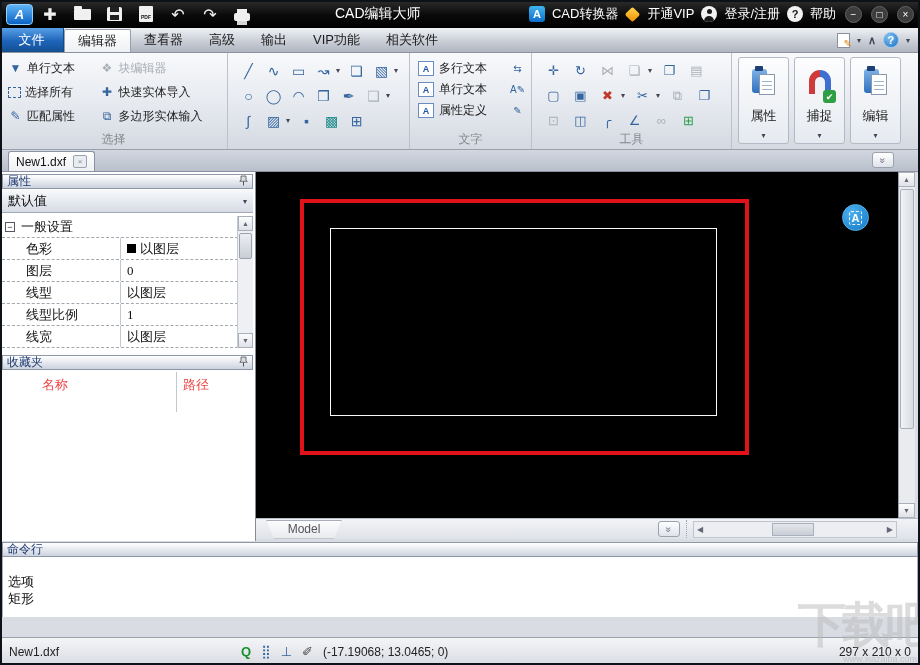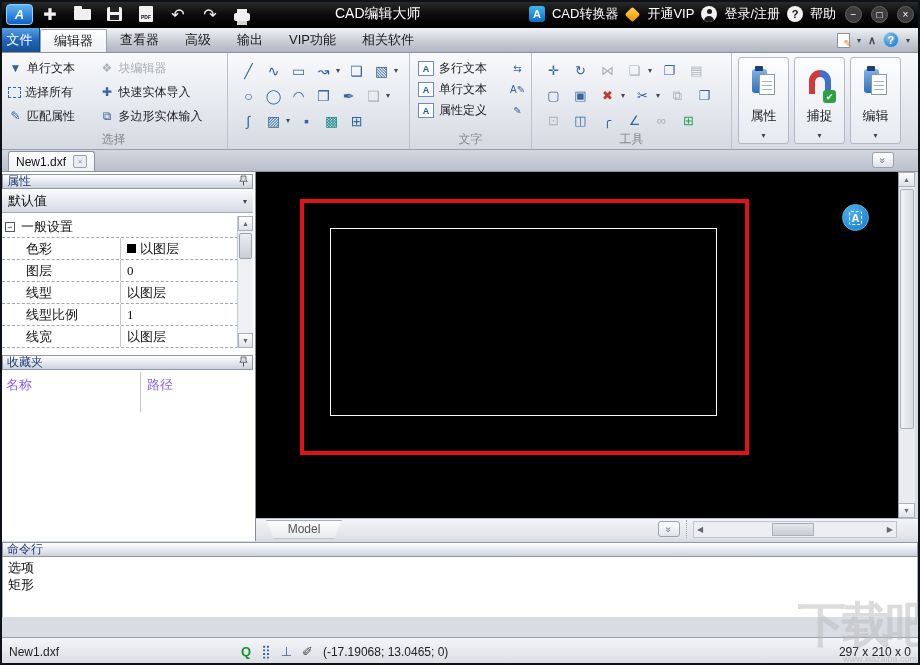--- a/index.html
+++ b/index.html
@@ -33,21 +33,21 @@
   .person-ic::before { content:""; position:absolute; top:3px; left:5.5px; width:5px; height:5px; border-radius:50%; background:#1a1a1a; }
   .person-ic::after { content:""; position:absolute; top:9.5px; left:3px; width:10px; height:6px; border-radius:5px 5px 0 0; background:#1a1a1a; }
   .help-ic { width:16px; height:16px; border-radius:50%; background:#f2f2f2; color:#111; font-weight:bold; font-size:11px;
     display:flex; align-items:center; justify-content:center; }
   .win-btn { width:17px; height:17px; border-radius:50%; background:#3d3d3d; border:1px solid #636363;
     color:#fff; font-size:10px; display:flex; align-items:center; justify-content:center; margin-left:2px; }
 
   
   .menubar { position:absolute; left:0; top:28px; width:100%; height:25px;
     background:linear-gradient(#eff1f4,#c6cbd4 60%,#b0b6c1); border-bottom:1px solid #8c92a0; display:flex; align-items:stretch; }
-  .file-btn { width:40px; background:linear-gradient(#59a0e8,#1d64b9 55%,#155091); color:#fff; font-size:13px;
+  .file-btn { width:64px; background:linear-gradient(#59a0e8,#1d64b9 55%,#155091); color:#fff; font-size:13px;
     display:flex; align-items:center; justify-content:center; border-right:1px solid #0f4a8a; }
   .mtab { padding:8px 13px; display:flex; align-items:center; font-size:13px; color:#1b1b1b; }
   .mtab.active { background:linear-gradient(#ffffff,#eef0f3); border:1px solid #99a0ac; border-bottom:none;
     border-radius:2px 2px 0 0; margin-top:1px; }
   .menu-right { margin-left:auto; display:flex; align-items:center; gap:7px; padding-right:10px; }
   .mr-page { width:13px; height:15px; background:#fff; border:1px solid #8a90a0; position:relative;
     display:flex; align-items:center; justify-content:center; }
   .mr-page .pg-pen { color:#e08a1e; font-size:10px; position:absolute; right:-3px; bottom:-2px; }
   .sm-caret { font-size:8px; color:#445; }
   .mr-collapse { font-size:11px; color:#445; font-weight:bold; }
@@ -125,21 +125,21 @@
   .pval { flex:1; border-left:1px solid #c3c8d0; padding-left:6px; display:flex; align-items:center; gap:4px;font-family:Liberation Serif, serif; }
   .boxminus { width:10px; height:10px; border:1px solid #556; background:#fff; color:#223; font-size:9px; line-height:8px;
     display:flex; align-items:center; justify-content:center; margin-right:6px; flex:none; }
   .swatch { width:9px; height:9px; background:#000; display:inline-block; flex:none; }
   .pscroll { position:absolute; right:2px; top:44px; width:16px; height:132px; background:#eef0f3; border-left:1px solid #c5cad2; }
   .sarr { position:absolute; left:0; width:15px; height:15px; background:linear-gradient(#fdfdfd,#dfe2e8);
     border:1px solid #aab0bb; color:#667; font-size:7px; display:flex; align-items:center; justify-content:center; }
   .pthumb { position:absolute; left:1px; top:17px; width:13px; height:26px; background:linear-gradient(#eceef2,#c9cdd6);
     border:1px solid #9aa2ae; border-radius:2px; }
   .favhead { top:183px; }
-  .favcols { position:absolute; left:2px; right:2px; top:200px; height:24px; background:#fff; display:flex; font-size:13px; color:#8b5cf6; }
+  .favcols { position:absolute; left:2px; right:2px; top:200px; height:24px; background:#fff; display:flex; font-size:13px; color:#ef4444;padding-left:36px; }
   .favcols .fc1 { width:138px; padding:4px 0 0 4px; }
   .favcols .fc2 { flex:1; border-left:1px solid #c3c8d0; padding:4px 0 0 6px; height:40px; }
 
   
   .canvas { position:absolute; left:256px; top:172px; width:642px; height:346px; background:#000; overflow:hidden; }
   .redrect { position:absolute; left:44px; top:27px; width:449px; height:256px; border:4px solid #e1121a; }
   .whiterect { position:absolute; left:74px; top:56px; width:387px; height:188px; border:1px solid #fafafa; }
   .bluebtn { position:absolute; left:586px; top:32px; width:27px; height:27px; border-radius:50%;
     background:radial-gradient(circle at 35% 30%,#4db1ef,#1478c8); border:1px solid #58b4ee; color:#fff;
     display:flex; align-items:center; justify-content:center; }
@@ -158,21 +158,21 @@
   .modelrow .chevbtn { position:absolute; left:402px; top:2px; }
   .dotsep { position:absolute; left:430px; top:1px; height:18px; border-left:1px dotted #9aa2ae; }
   .hscroll { position:absolute; left:437px; top:2px; width:204px; height:17px; background:#eceef1; border:1px solid #c0c5cd;
     display:flex; align-items:center; justify-content:space-between; padding:0 3px; font-size:8px; color:#667; }
   .hthumb { position:absolute; left:78px; top:1px; width:42px; height:13px; background:linear-gradient(#e4e6ea,#c9cdd5); border:1px solid #aab0bb; }
 
   
   .cmdhead { position:absolute; left:2px; right:2px; top:542px; height:15px; background:linear-gradient(#ffffff,#ccd3df);
     border:1px solid #8d97a8; display:flex; align-items:center; font-size:12px; color:#1e3a70; padding:0 4px; }
   .cmdhist { position:absolute; left:2px; right:2px; top:557px; height:60px; background:#fff;
-    border-left:1px solid #a9afba; border-right:1px solid #a9afba; font-size:13px; color:#111; padding:2px 5px; line-height:17px; }
+    border-left:1px solid #a9afba; border-right:1px solid #a9afba; font-size:13px; color:#111; padding:16px 5px; line-height:17px; }
   .cmdrow { position:absolute; left:2px; right:2px; top:617px; height:19px; display:flex; }
   .cmdlabel { width:58px; background:linear-gradient(#f4f5f8,#d9dde4); border:1px solid #a9afba; font-size:12px; color:#223;
     display:flex; align-items:center; padding-left:5px; }
   .cmdfield { flex:1; border:1px solid #a9afba; border-left:none; background:#fff; font-size:12px; padding:0 4px; outline:none;
     font-family:"Liberation Sans",sans-serif; }
 
   
   .statusbar { position:absolute; left:0; top:637px; width:100%; height:28px; background:linear-gradient(#f4f5f7,#d9dce2);
     border-top:1px solid #9aa0ac; display:flex; align-items:center; font-size:12px; color:#222; padding:0 9px; }
   .sb-icons { margin-left:182px; display:flex; align-items:center; gap:10px; }

